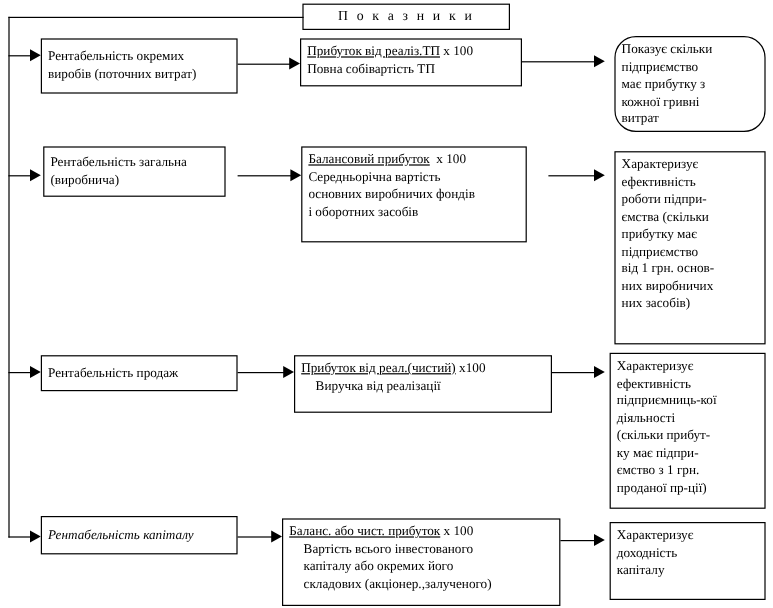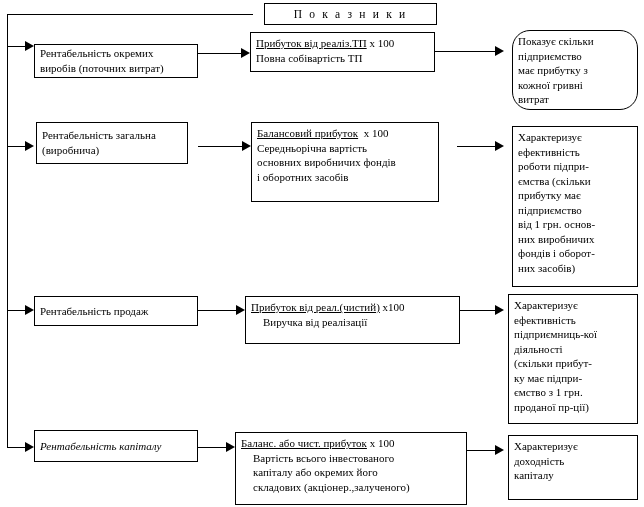--- a/index.html
+++ b/index.html
@@ -36,21 +36,20 @@
     position: absolute;
     border: 1px solid #000000;
     background: #ffffff;
     box-sizing: border-box;
     font-size: 11.5px;
     letter-spacing: 2.2px;
     text-align: center;
     display: flex;
     align-items: center;
     justify-content: center;
-    margin-left: 12px;
   }
   .line {
     position: absolute;
     background: #000000;
   }
   .hline { height: 1px; }
   .vline { width: 1px; }
   .arrow {
     position: absolute;
     width: 0;
@@ -75,21 +74,21 @@
   <div class="title-box" style="left:252px; top:3px; width:173px; height:22px;">
     <span>П о к а з н и к и</span>
   </div>
 
   <div class="line hline" style="left:7px; top:14px; width:246px; height:1px;"></div>
   <div class="line vline" style="left:7px; top:14px; width:1px; height:434px;"></div>
 
   <div class="line hline" style="left:7px; top:46px; width:20px; height:1px;"></div>
   <div class="arrow" style="left:25px; top:41px;"></div>
 
-  <div class="box center-v" style="left:34px; top:44px; width:164px; height:34px;">
+  <div class="box center-v" style="left:34px; top:32px; width:164px; height:46px;">
     <span class="ln">Рентабельність окремих</span>
     <span class="ln">виробів (поточних витрат)</span>
   </div>
 
   <div class="line hline" style="left:198px; top:53px; width:46px; height:1px;"></div>
   <div class="arrow" style="left:241px; top:48px;"></div>
 
   <div class="box" style="left:250px; top:32px; width:185px; height:40px;">
     <span class="ln nowrap"><span class="frac-num">Прибуток від реаліз.ТП</span> <span>х 100</span></span>
     <span class="ln">Повна собівартість ТП</span>
@@ -129,21 +128,20 @@
 
   <div class="box" style="left:512px; top:126px; width:126px; height:161px;">
     <span class="ln">Характеризує</span>
     <span class="ln">ефективність</span>
     <span class="ln">роботи підпри-</span>
     <span class="ln">ємства (скільки</span>
     <span class="ln">прибутку має</span>
     <span class="ln">підприємство</span>
     <span class="ln">від 1 грн. основ-</span>
     <span class="ln">них виробничих</span>
-    <span class="ln">фондів і оборот-</span>
     <span class="ln">них засобів)</span>
   </div>
 
   <div class="line hline" style="left:7px; top:310px; width:20px; height:1px;"></div>
   <div class="arrow" style="left:25px; top:305px;"></div>
 
   <div class="box center-v" style="left:34px; top:296px; width:164px; height:30px;">
     <span class="ln">Рентабельність продаж</span>
   </div>
 

